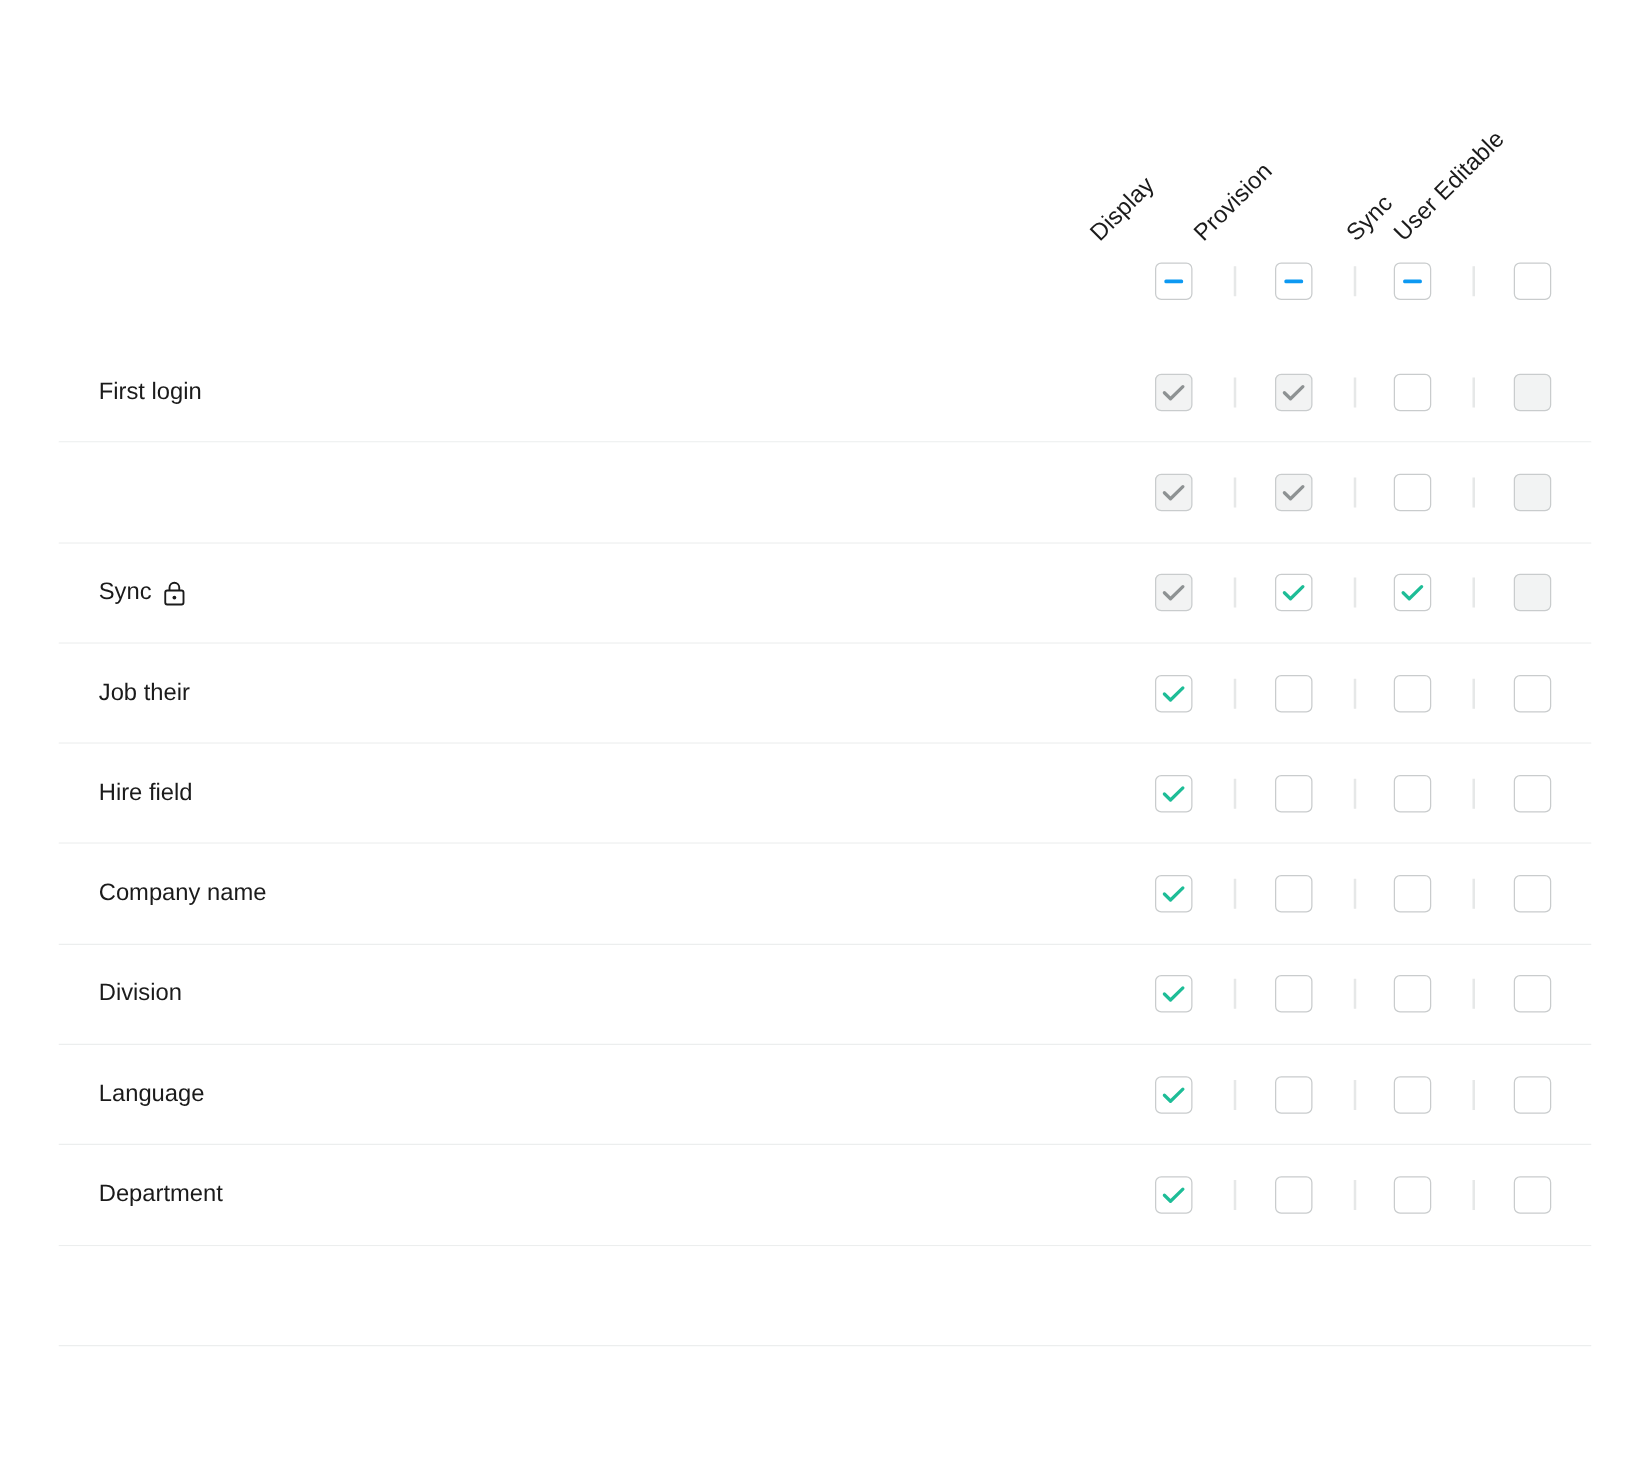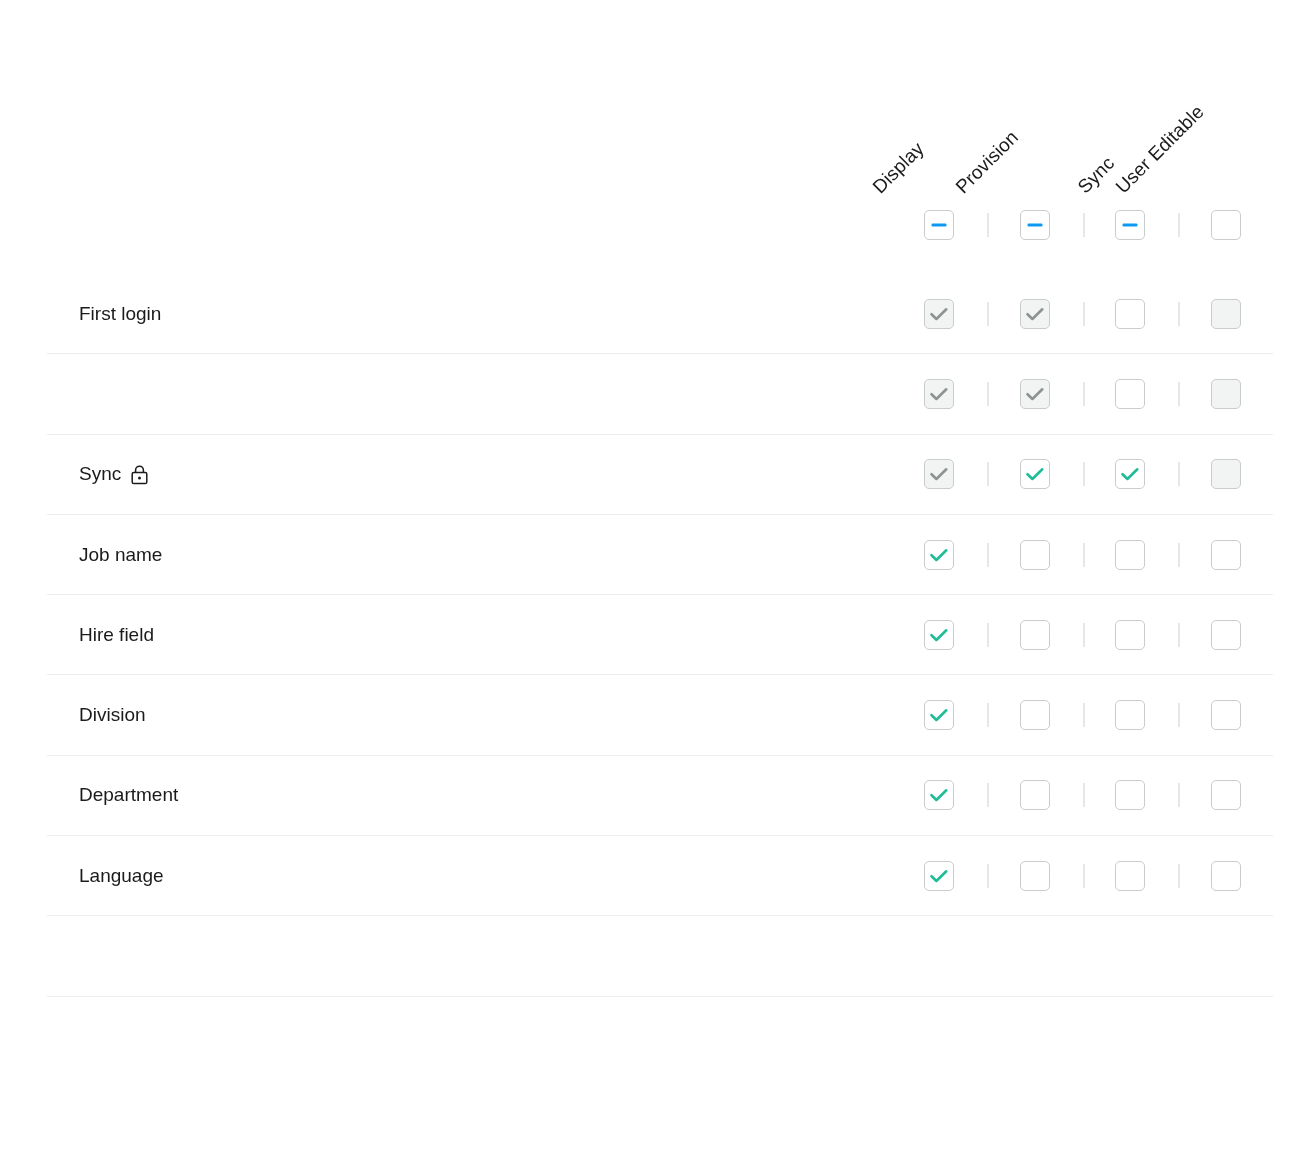--- a/index.html
+++ b/index.html
@@ -267,21 +267,21 @@
               </div>
             </div>
             <div class="sep" style="left: 1131px; top: 50%; margin-top: -12px;"></div>
             <div class="cellwrap" style="left: 1164px;">
               <div class="cb disabled"></div>
             </div>
           </div>
         </div>
         <div class="row">
           <div class="row-label">
-            <span>Job name</span>
+            <span>Job their</span>
           </div>
           <div class="cells">
             <div class="cellwrap" style="left: 877px;">
               <div class="cb">
                 <svg width="28" height="28" viewBox="0 0 28 28" aria-hidden="true">
                   <path d="M6.5 14.2 L11.4 19 L21.3 9.3" fill="none" stroke="#1ebd97" stroke-width="2.6" stroke-linecap="round" stroke-linejoin="round"></path>
                 </svg>
               </div>
             </div>
             <div class="sep" style="left: 940px; top: 50%; margin-top: -12px;"></div>
@@ -319,20 +319,46 @@
               <div class="cb"></div>
             </div>
             <div class="sep" style="left: 1131px; top: 50%; margin-top: -12px;"></div>
             <div class="cellwrap" style="left: 1164px;">
               <div class="cb"></div>
             </div>
           </div>
         </div>
         <div class="row">
           <div class="row-label">
+            <span>Company name</span>
+          </div>
+          <div class="cells">
+            <div class="cellwrap" style="left: 877px;">
+              <div class="cb">
+                <svg width="28" height="28" viewBox="0 0 28 28" aria-hidden="true">
+                  <path d="M6.5 14.2 L11.4 19 L21.3 9.3" fill="none" stroke="#1ebd97" stroke-width="2.6" stroke-linecap="round" stroke-linejoin="round"></path>
+                </svg>
+              </div>
+            </div>
+            <div class="sep" style="left: 940px; top: 50%; margin-top: -12px;"></div>
+            <div class="cellwrap" style="left: 973px;">
+              <div class="cb"></div>
+            </div>
+            <div class="sep" style="left: 1036px; top: 50%; margin-top: -12px;"></div>
+            <div class="cellwrap" style="left: 1068px;">
+              <div class="cb"></div>
+            </div>
+            <div class="sep" style="left: 1131px; top: 50%; margin-top: -12px;"></div>
+            <div class="cellwrap" style="left: 1164px;">
+              <div class="cb"></div>
+            </div>
+          </div>
+        </div>
+        <div class="row">
+          <div class="row-label">
             <span>Division</span>
           </div>
           <div class="cells">
             <div class="cellwrap" style="left: 877px;">
               <div class="cb">
                 <svg width="28" height="28" viewBox="0 0 28 28" aria-hidden="true">
                   <path d="M6.5 14.2 L11.4 19 L21.3 9.3" fill="none" stroke="#1ebd97" stroke-width="2.6" stroke-linecap="round" stroke-linejoin="round"></path>
                 </svg>
               </div>
             </div>
@@ -345,47 +371,47 @@
               <div class="cb"></div>
             </div>
             <div class="sep" style="left: 1131px; top: 50%; margin-top: -12px;"></div>
             <div class="cellwrap" style="left: 1164px;">
               <div class="cb"></div>
             </div>
           </div>
         </div>
         <div class="row">
           <div class="row-label">
+            <span>Language</span>
+          </div>
+          <div class="cells">
+            <div class="cellwrap" style="left: 877px;">
+              <div class="cb">
+                <svg width="28" height="28" viewBox="0 0 28 28" aria-hidden="true">
+                  <path d="M6.5 14.2 L11.4 19 L21.3 9.3" fill="none" stroke="#1ebd97" stroke-width="2.6" stroke-linecap="round" stroke-linejoin="round"></path>
+                </svg>
+              </div>
+            </div>
+            <div class="sep" style="left: 940px; top: 50%; margin-top: -12px;"></div>
+            <div class="cellwrap" style="left: 973px;">
+              <div class="cb"></div>
+            </div>
+            <div class="sep" style="left: 1036px; top: 50%; margin-top: -12px;"></div>
+            <div class="cellwrap" style="left: 1068px;">
+              <div class="cb"></div>
+            </div>
+            <div class="sep" style="left: 1131px; top: 50%; margin-top: -12px;"></div>
+            <div class="cellwrap" style="left: 1164px;">
+              <div class="cb"></div>
+            </div>
+          </div>
+        </div>
+        <div class="row">
+          <div class="row-label">
             <span>Department</span>
-          </div>
-          <div class="cells">
-            <div class="cellwrap" style="left: 877px;">
-              <div class="cb">
-                <svg width="28" height="28" viewBox="0 0 28 28" aria-hidden="true">
-                  <path d="M6.5 14.2 L11.4 19 L21.3 9.3" fill="none" stroke="#1ebd97" stroke-width="2.6" stroke-linecap="round" stroke-linejoin="round"></path>
-                </svg>
-              </div>
-            </div>
-            <div class="sep" style="left: 940px; top: 50%; margin-top: -12px;"></div>
-            <div class="cellwrap" style="left: 973px;">
-              <div class="cb"></div>
-            </div>
-            <div class="sep" style="left: 1036px; top: 50%; margin-top: -12px;"></div>
-            <div class="cellwrap" style="left: 1068px;">
-              <div class="cb"></div>
-            </div>
-            <div class="sep" style="left: 1131px; top: 50%; margin-top: -12px;"></div>
-            <div class="cellwrap" style="left: 1164px;">
-              <div class="cb"></div>
-            </div>
-          </div>
-        </div>
-        <div class="row">
-          <div class="row-label">
-            <span>Language</span>
           </div>
           <div class="cells">
             <div class="cellwrap" style="left: 877px;">
               <div class="cb">
                 <svg width="28" height="28" viewBox="0 0 28 28" aria-hidden="true">
                   <path d="M6.5 14.2 L11.4 19 L21.3 9.3" fill="none" stroke="#1ebd97" stroke-width="2.6" stroke-linecap="round" stroke-linejoin="round"></path>
                 </svg>
               </div>
             </div>
             <div class="sep" style="left: 940px; top: 50%; margin-top: -12px;"></div>

